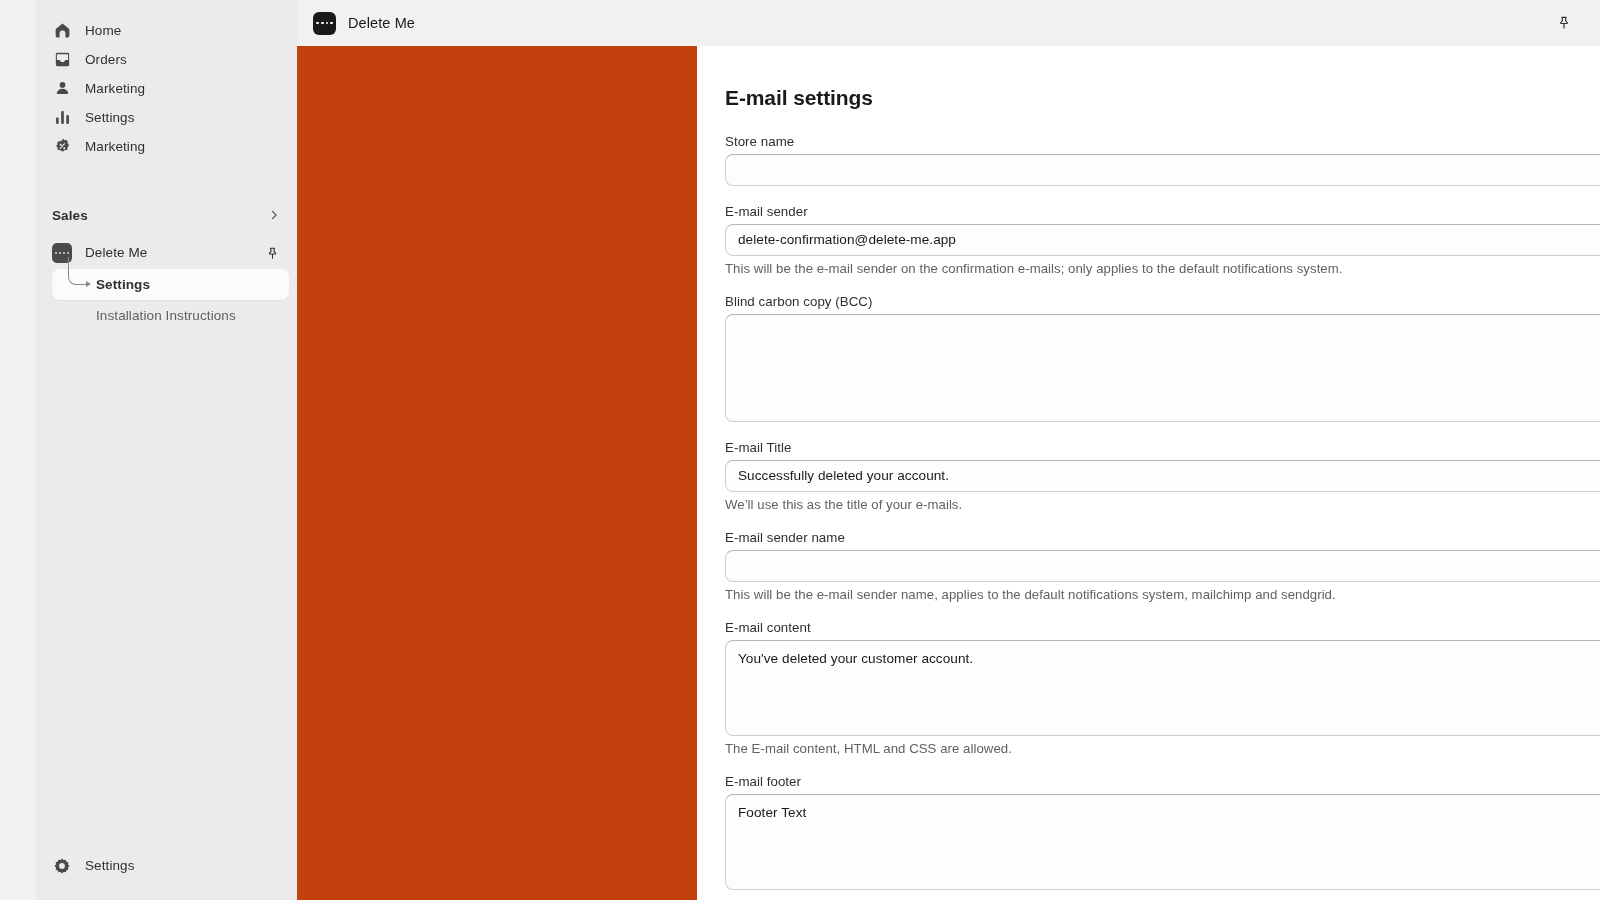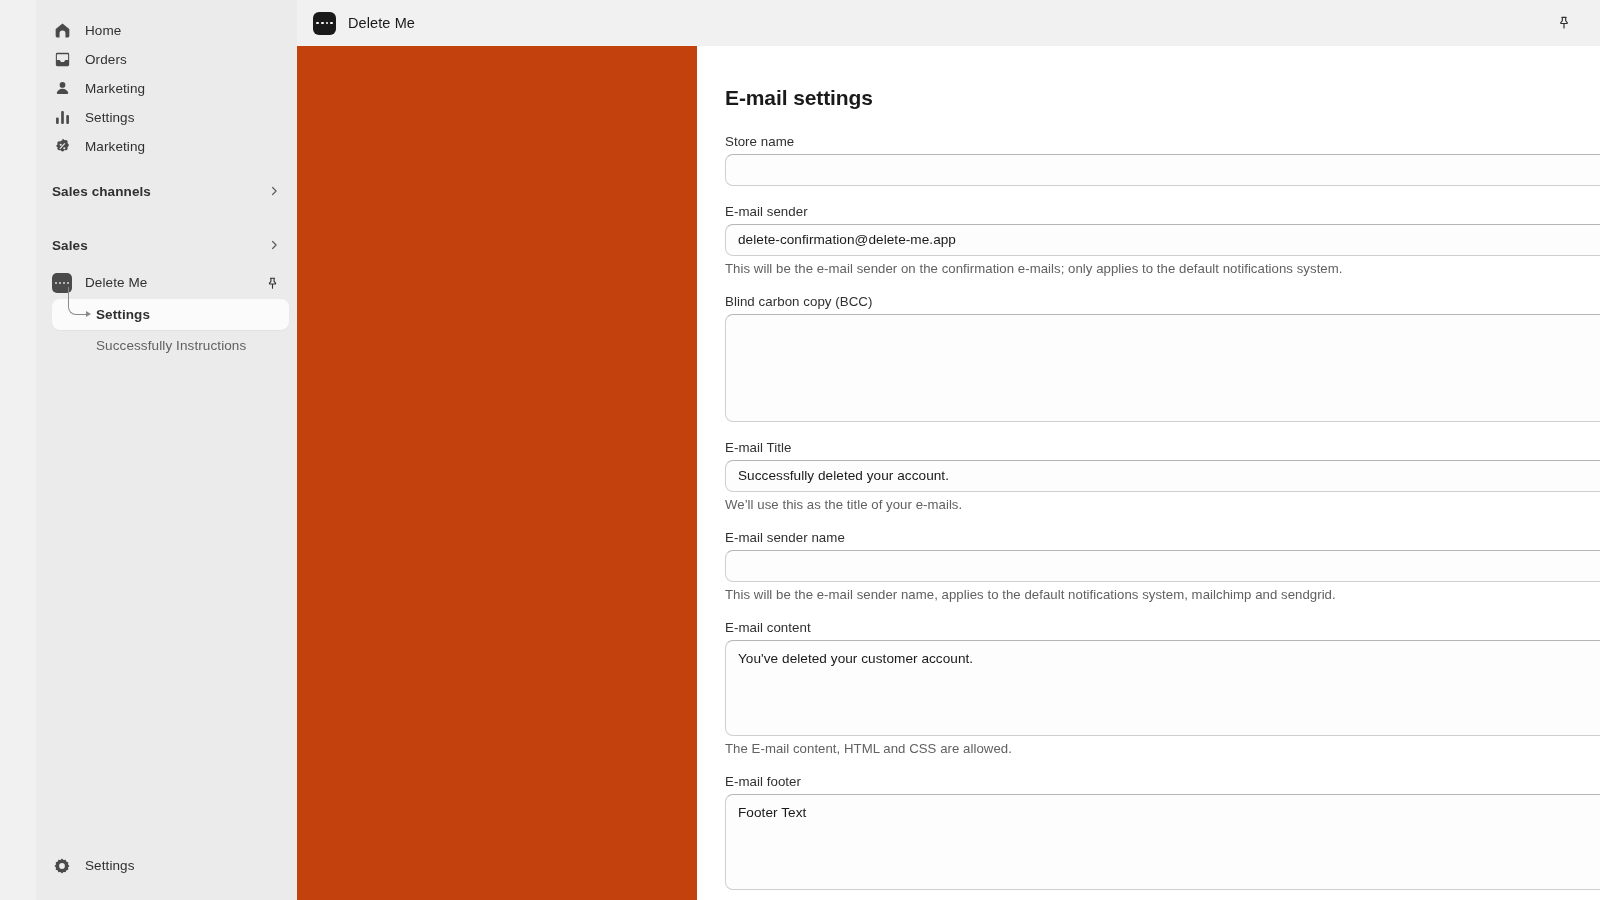--- a/index.html
+++ b/index.html
@@ -349,28 +349,20 @@
             <circle cx="11.9" cy="11.9" r="1.1" fill="#ebebeb"></circle>
           </svg>
         </span>
         <span class="nav-label">Marketing</span>
       </div>
 
     </div>
 
     <div class="spacer-sales"></div>
 
-    <div class="section-header">
-      <span class="sh-label">Sales channels</span>
-      <span class="chev">
-        <svg width="14" height="14" viewBox="0 0 20 20" fill="none" stroke="currentColor" stroke-width="1.7" stroke-linecap="round" stroke-linejoin="round">
-          <path d="M8 5l5 5-5 5"></path>
-        </svg>
-      </span>
-    </div>
 
     <div class="spacer-apps"></div>
 
     <div class="section-header">
       <span class="sh-label">Sales</span>
       <span class="chev">
         <svg width="14" height="14" viewBox="0 0 20 20" fill="none" stroke="currentColor" stroke-width="1.7" stroke-linecap="round" stroke-linejoin="round">
           <path d="M8 5l5 5-5 5"></path>
         </svg>
       </span>
@@ -394,21 +386,21 @@
       </div>
 
       <div class="subnav">
         <span class="connector"></span>
 
         <div class="sub-item active">
           <span>Settings</span>
         </div>
 
         <div class="sub-item muted">
-          <span>Successfully Instructions</span>
+          <span>Installation Instructions</span>
         </div>
       </div>
 
     </div>
 
     <div class="sidebar-bottom">
       <div class="nav-item">
         <span class="nav-icon">
           <svg width="18" height="18" viewBox="0 0 20 20" fill="currentColor">
             <path d="M10 1.7 11.4 3a1 1 0 0 0 .9.3l1.8-.3.5 1.8a1 1 0 0 0 .6.6l1.8.5-.3 1.8a1 1 0 0 0 .3.9L18.3 10 17 11.4a1 1 0 0 0-.3.9l.3 1.8-1.8.5a1 1 0 0 0-.6.6l-.5 1.8-1.8-.3a1 1 0 0 0-.9.3L10 18.3 8.6 17a1 1 0 0 0-.9-.3l-1.8.3-.5-1.8a1 1 0 0 0-.6-.6l-1.8-.5.3-1.8a1 1 0 0 0-.3-.9L1.7 10 3 8.6a1 1 0 0 0 .3-.9l-.3-1.8 1.8-.5a1 1 0 0 0 .6-.6l.5-1.8 1.8.3a1 1 0 0 0 .9-.3L10 1.7Zm0 5.1a3.2 3.2 0 1 0 0 6.4 3.2 3.2 0 0 0 0-6.4Z"></path>

